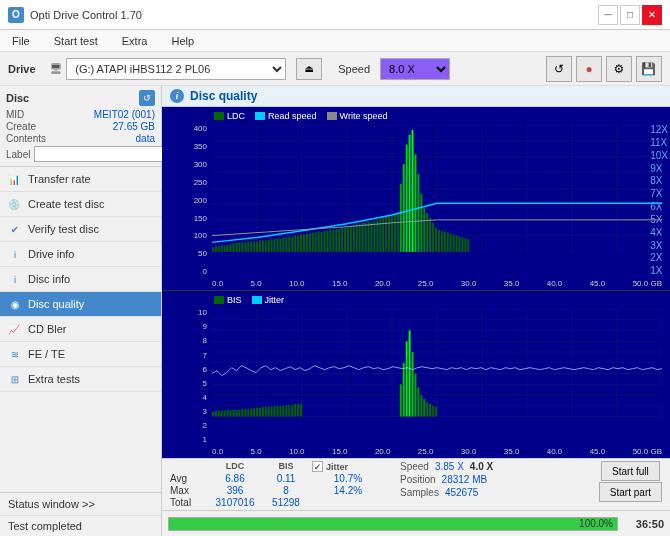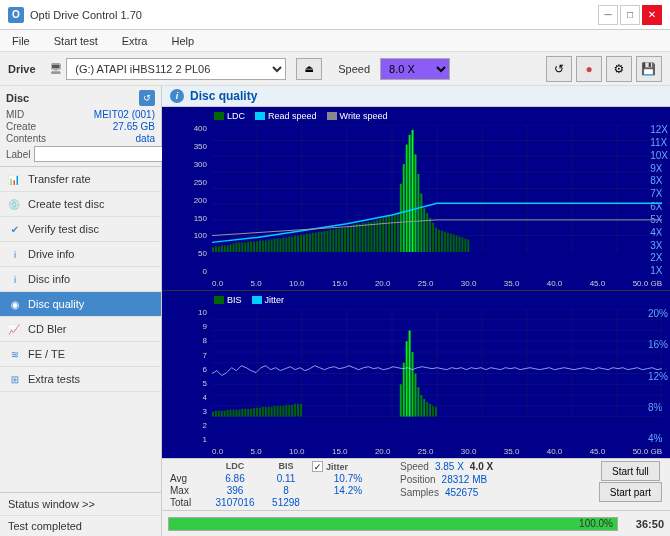--- a/index.html
+++ b/index.html
@@ -811,27 +811,20 @@
           <span class="y-label">9</span>
           <span class="y-label">8</span>
           <span class="y-label">7</span>
           <span class="y-label">6</span>
           <span class="y-label">5</span>
           <span class="y-label">4</span>
           <span class="y-label">3</span>
           <span class="y-label">2</span>
           <span class="y-label">1</span>
         </div>
-        <div class="y-axis-right">
-          <span class="y-label-right">20%</span>
-          <span class="y-label-right">16%</span>
-          <span class="y-label-right">12%</span>
-          <span class="y-label-right">8%</span>
-          <span class="y-label-right">4%</span>
-        </div>
         <svg class="chart-svg-area" viewBox="0 0 460 110" preserveAspectRatio="none">
 
           <line x1="0" y1="0" x2="460" y2="0" stroke="#1a1a6e" stroke-width="0.5"></line>
           <line x1="0" y1="11" x2="460" y2="11" stroke="#1a1a6e" stroke-width="0.5"></line>
           <line x1="0" y1="22" x2="460" y2="22" stroke="#1a1a6e" stroke-width="0.5"></line>
           <line x1="0" y1="33" x2="460" y2="33" stroke="#1a1a6e" stroke-width="0.5"></line>
           <line x1="0" y1="44" x2="460" y2="44" stroke="#1a1a6e" stroke-width="0.5"></line>
           <line x1="0" y1="55" x2="460" y2="55" stroke="#1a1a6e" stroke-width="0.5"></line>
           <line x1="0" y1="66" x2="460" y2="66" stroke="#1a1a6e" stroke-width="0.5"></line>
           <line x1="0" y1="77" x2="460" y2="77" stroke="#1a1a6e" stroke-width="0.5"></line>

